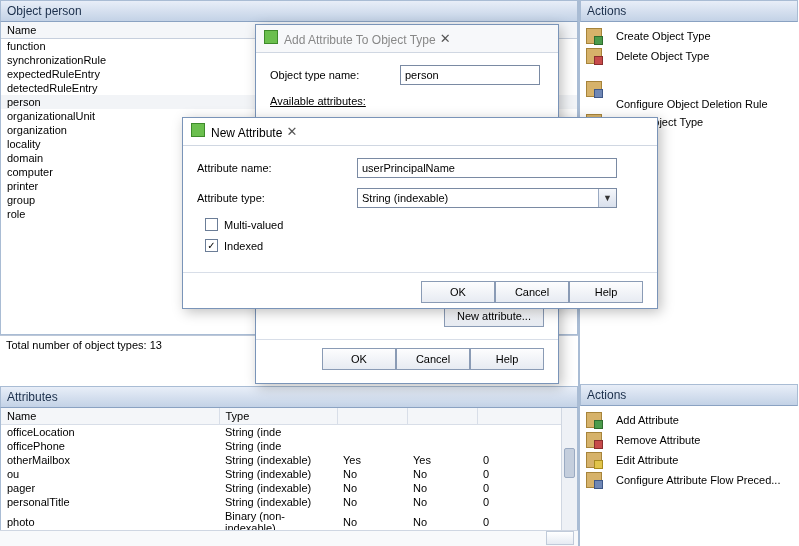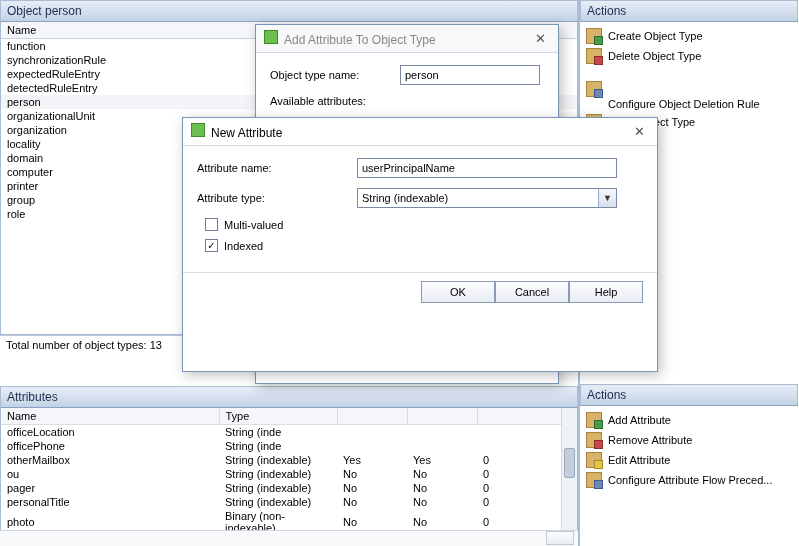--- a/index.html
+++ b/index.html
@@ -41,43 +41,42 @@
 
   
   .attr-area { position:absolute; left:0; top:386px; width:578px; }
   .attr-table { width:100%; border-collapse:collapse; font-size:11px; }
   .attr-table th { background:#f4f6f9; text-align:left; padding:2px 6px; border-right:1px solid #d8dee8; border-bottom:1px solid #d8dee8; font-weight:normal;}
   .attr-table td { padding:1px 6px; }
   .attr-scroll { height:128px; overflow:hidden; border:1px solid #a9bcd4; border-top:none; position:relative;}
   .attr-scrollbar { position:absolute; right:0; top:0; bottom:0; width:16px; background:#eef1f6; border-left:1px solid #d0d7e2;}
   .attr-scrollbar .thumb { position:absolute; left:2px; right:2px; top:40px; height:30px; background:#c4cedd; border:1px solid #9aaac2; border-radius:2px;}
   .actions-list { padding:4px 4px; }
-  .action-item { display:flex; align-items:center; padding:2px 2px; gap:6px;}
+  .action-item { display:flex; align-items:center; padding:2px 2px; gap:14px;}
   .act-icon { width:16px; height:16px; background:#d6b26a; border:1px solid #a7843a; display:inline-block; position:relative;}
   .act-icon::after{content:""; position:absolute; right:-2px; bottom:-2px; width:7px;height:7px; background:#4b9b4b; border:1px solid #2f6d2f;}
   .act-icon.del::after{ background:#c74a4a; border-color:#8a2f2f;}
   .act-icon.cfg::after{ background:#6f87b5; border-color:#3f5888;}
   .act-icon.copy::after{ background:#888; border-color:#555;}
   .act-icon.edit::after{ background:#e1c44a; border-color:#a98c20;}
   .truncate { white-space:nowrap; overflow:hidden; text-overflow:ellipsis; }
 
   
   .dialog {
     position:absolute;
     background:#fff;
     border:1px solid #7a94b8;
     box-shadow: 3px 3px 12px rgba(0,0,0,0.25);
   }
   .dlg-title {
-    display:flex; align-items:center; justify-content:space-between;
+    display:flex; align-items:center; 
     padding:5px 8px;
     font-size:12px;
     color:#333;
     border-bottom:1px solid #d0d7e2;
-    gap:32px;
   }
   .dlg-title.active { background:#fff; color:#000; }
   .dlg-title.inactive { background:#f7f8fa; color:#888; }
   .dlg-icon { width:14px; height:14px; background:#6bbf4e; border:1px solid #3e8a2a; display:inline-block; margin-right:6px;}
   .dlg-close { font-family:Arial; font-size:13px; color:#555; cursor:pointer; padding:0 4px;}
   .dlg-body { padding:12px 14px; }
   .form-row { display:flex; align-items:center; margin-bottom:10px; }
   .form-label { width:130px; }
   .txt-input {
     border:1px solid #7a8aa3; padding:2px 4px; font:inherit; height:20px;
@@ -93,21 +92,21 @@
   .chk { width:13px; height:13px; border:1px solid #6b7d97; display:inline-flex; align-items:center; justify-content:center; font-size:10px; background:#fff;}
   .btn {
     min-width:74px; height:22px; background:linear-gradient(#fdfdfe,#e7ebf2);
     border:1px solid #8a9bb5; font:inherit; cursor:pointer;
   }
   .btn-row { display:flex; justify-content:flex-end; gap:0; padding:8px 14px; border-top:1px solid #d8dee8;}
 
   
   #dlg-addattr { left:255px; top:24px; width:304px; height:360px; z-index:10;}
   
-  #dlg-newattr { left:182px; top:117px; width:476px; height:255px; z-index:20;}
+  #dlg-newattr { left:182px; top:117px; width:476px; height:192px; z-index:20;}
 
   .statusbar { position:absolute; left:0; right:0; bottom:0; height:16px; border-top:1px solid #cfd6e2; background:#f8f9fb; }
   .statusbar .right-cap { position:absolute; right:4px; bottom:1px; width:28px; height:14px; border:1px solid #c0cad9; background:linear-gradient(#fff,#e6ebf3);}
 </style>
 </head>
 <body>
 
 <div class="left-pane">
 
   <div class="section-header">Object person</div>
@@ -261,21 +260,21 @@
 <div id="dlg-addattr" class="dialog">
   <div class="dlg-title inactive">
     <span><span class="dlg-icon"></span><span>Add Attribute To Object Type</span></span>
     <span class="dlg-close">✕</span>
   </div>
   <div class="dlg-body">
     <div class="form-row">
       <span class="form-label">Object type name:</span>
       <input class="txt-input" style="width: 140px;" readonly="" value="person">
     </div>
-    <div class="form-row" style="margin-bottom:8px;">
+    <div class="form-row" style="margin-bottom:8px;text-decoration:underline;">
       <span class="form-label" style="width:auto;">Available attributes:</span>
     </div>
     <div style="height:190px;"></div>
     <div style="display:flex; justify-content:flex-end;">
       <button class="btn" style="min-width:100px;">New attribute...</button>
     </div>
   </div>
   <div class="btn-row">
     <button class="btn">OK</button>
     <button class="btn">Cancel</button>

